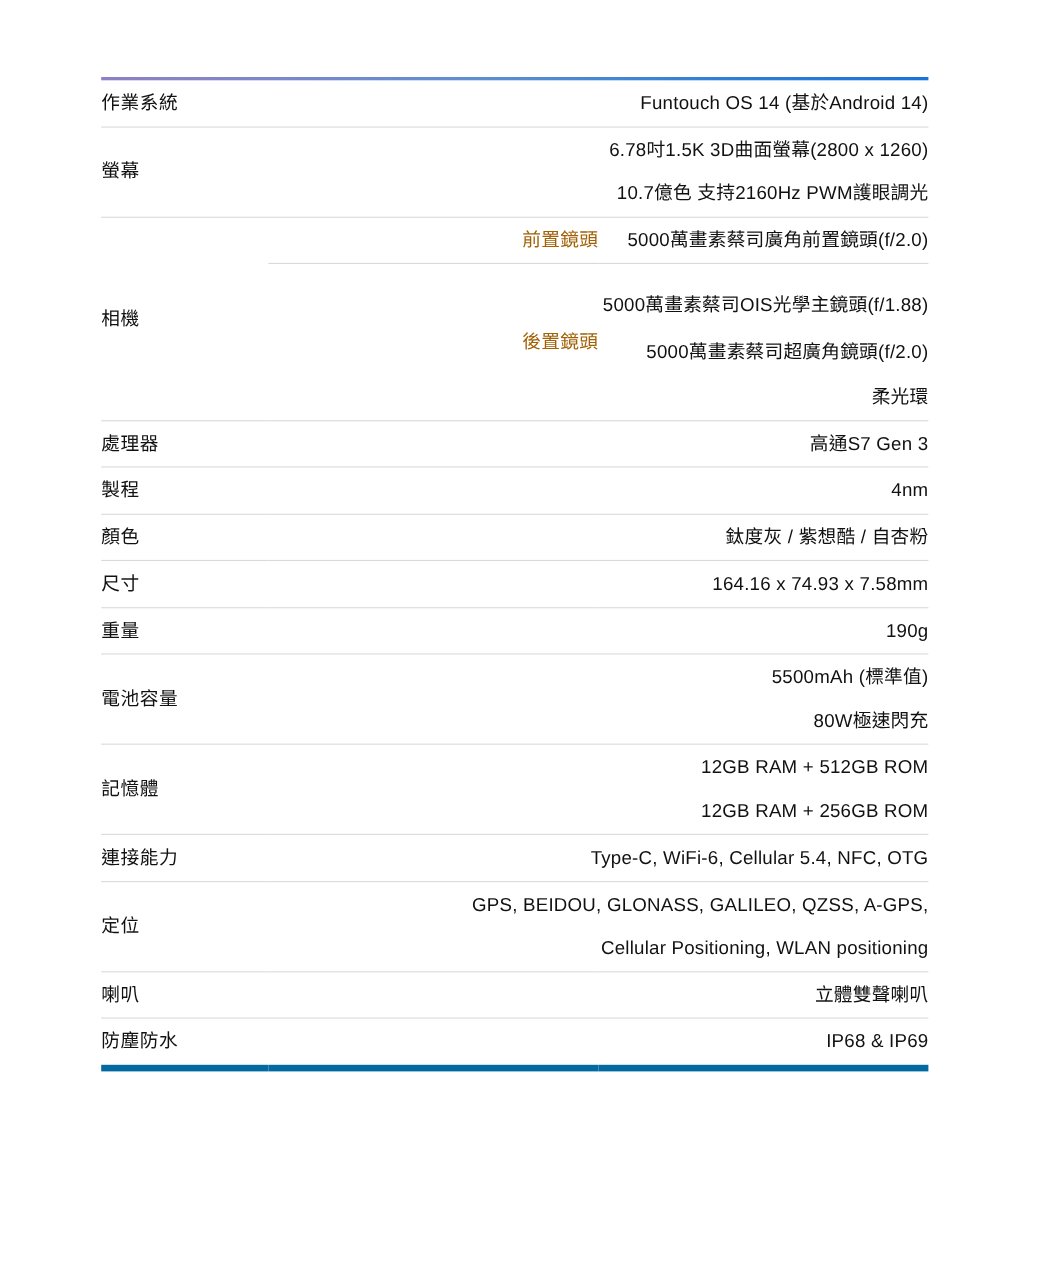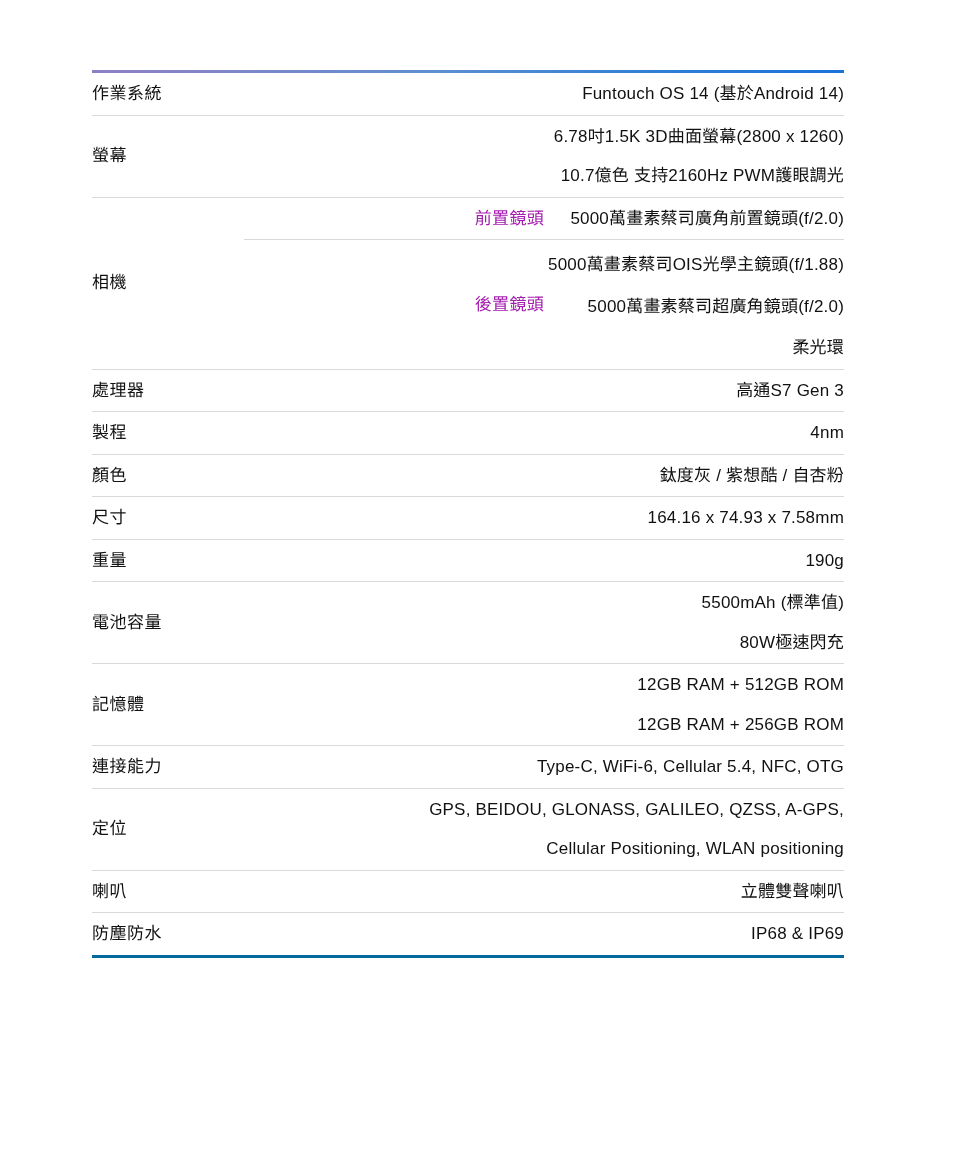--- a/index.html
+++ b/index.html
@@ -57,46 +57,46 @@
     font-weight: 400;
     color: #111;
     letter-spacing: 0.5px;
   }
 
   td.sublabel {
     width: 118px;
     text-align: right;
     padding-right: 8px;
     font-size: 16px;
-    color: #a21caf;
+    color: #a16207;
     letter-spacing: 0.3px;
   }
 
   td.value {
     text-align: right;
     color: #111;
     letter-spacing: 0.2px;
   }
 
   
   td.nb { border-bottom: none; }
 
   .val-line { display: block; }
   .val-line + .val-line { margin-top: 14px; }
 
   .camera-sub-row td { border-bottom: 1px solid #d9d9d9; }
 
   .rear-values { text-align: left; padding-left: 6px; }
-  .rear-values .val-line { margin-top: 4px; }
+  .rear-values .val-line { margin-top: 17px; }
   .rear-values .val-line + .val-line { margin-top: 16px; }
 
   .front-value { text-align: left; padding-left: 6px; margin-top: 48px; }
 
   
-  table.spec tr:last-child td { border-bottom: 3px solid #0369a1; }
+  table.spec tr:last-child td { border-bottom: 6px solid #0369a1; }
 </style>
 </head>
 <body>
 
 <div class="sheet">
   <div class="spec-wrap">
     <div class="top-rule"></div>
 
     <table class="spec">
       <tbody>

